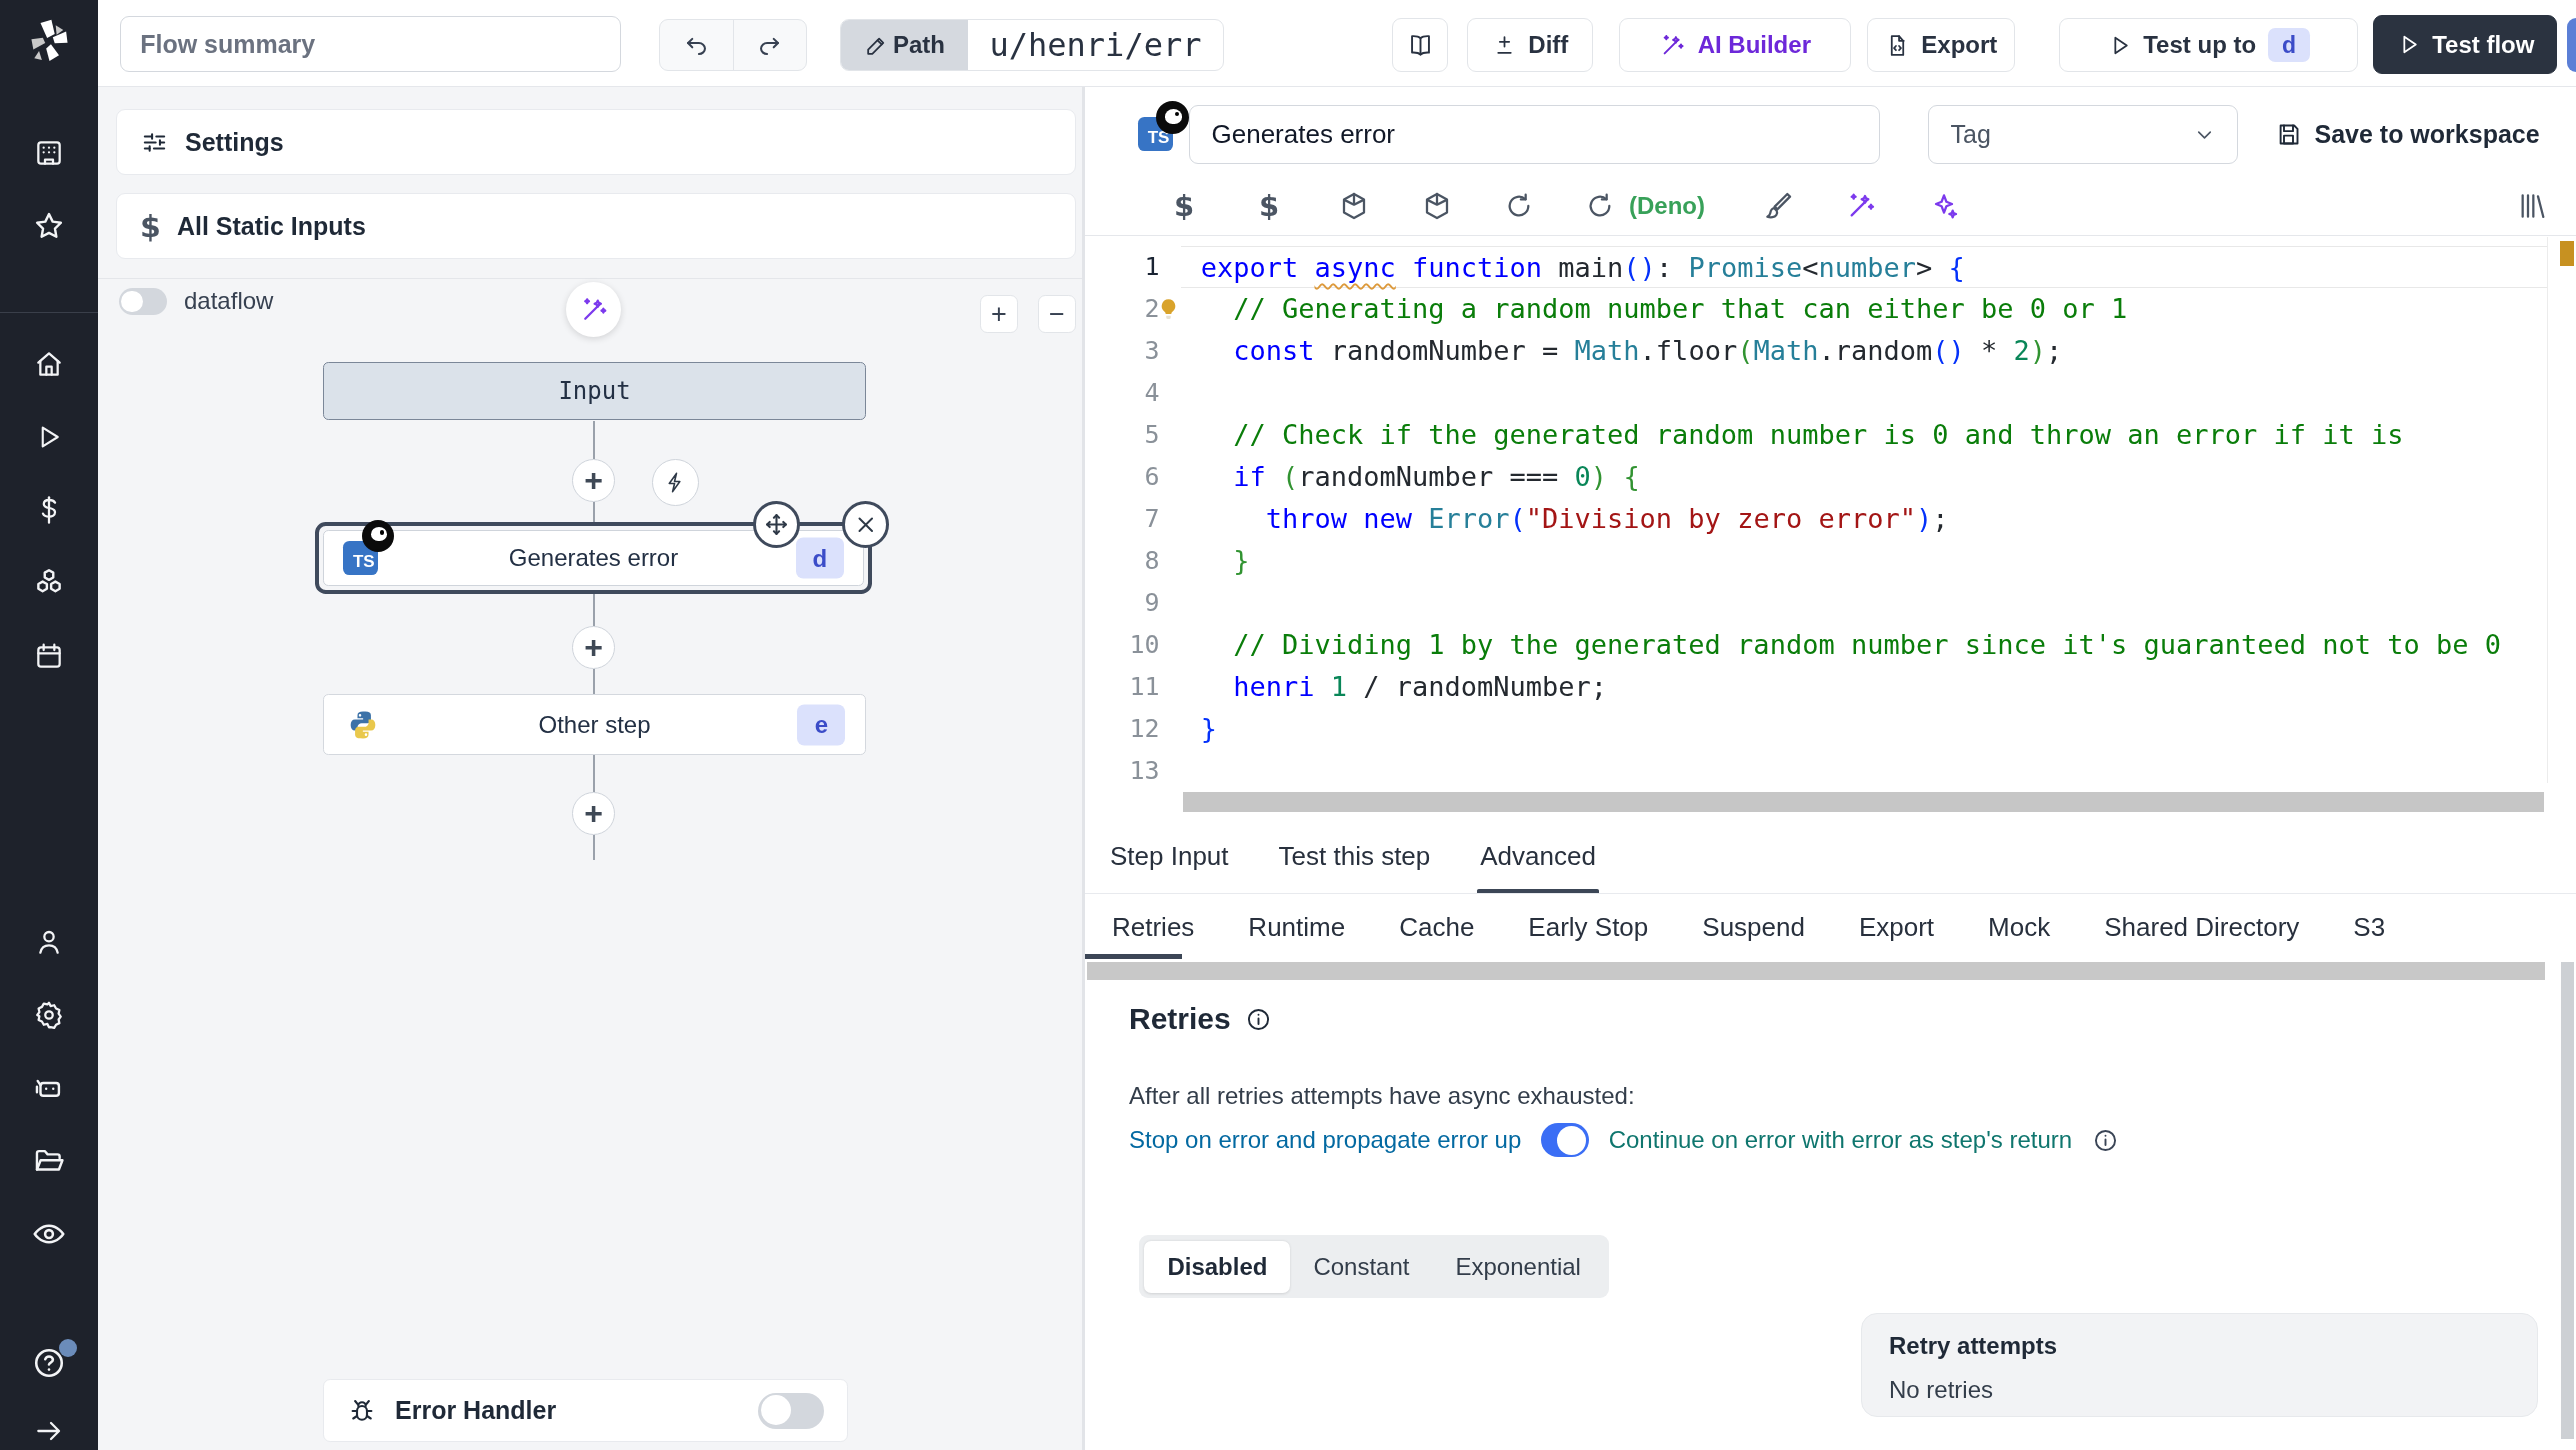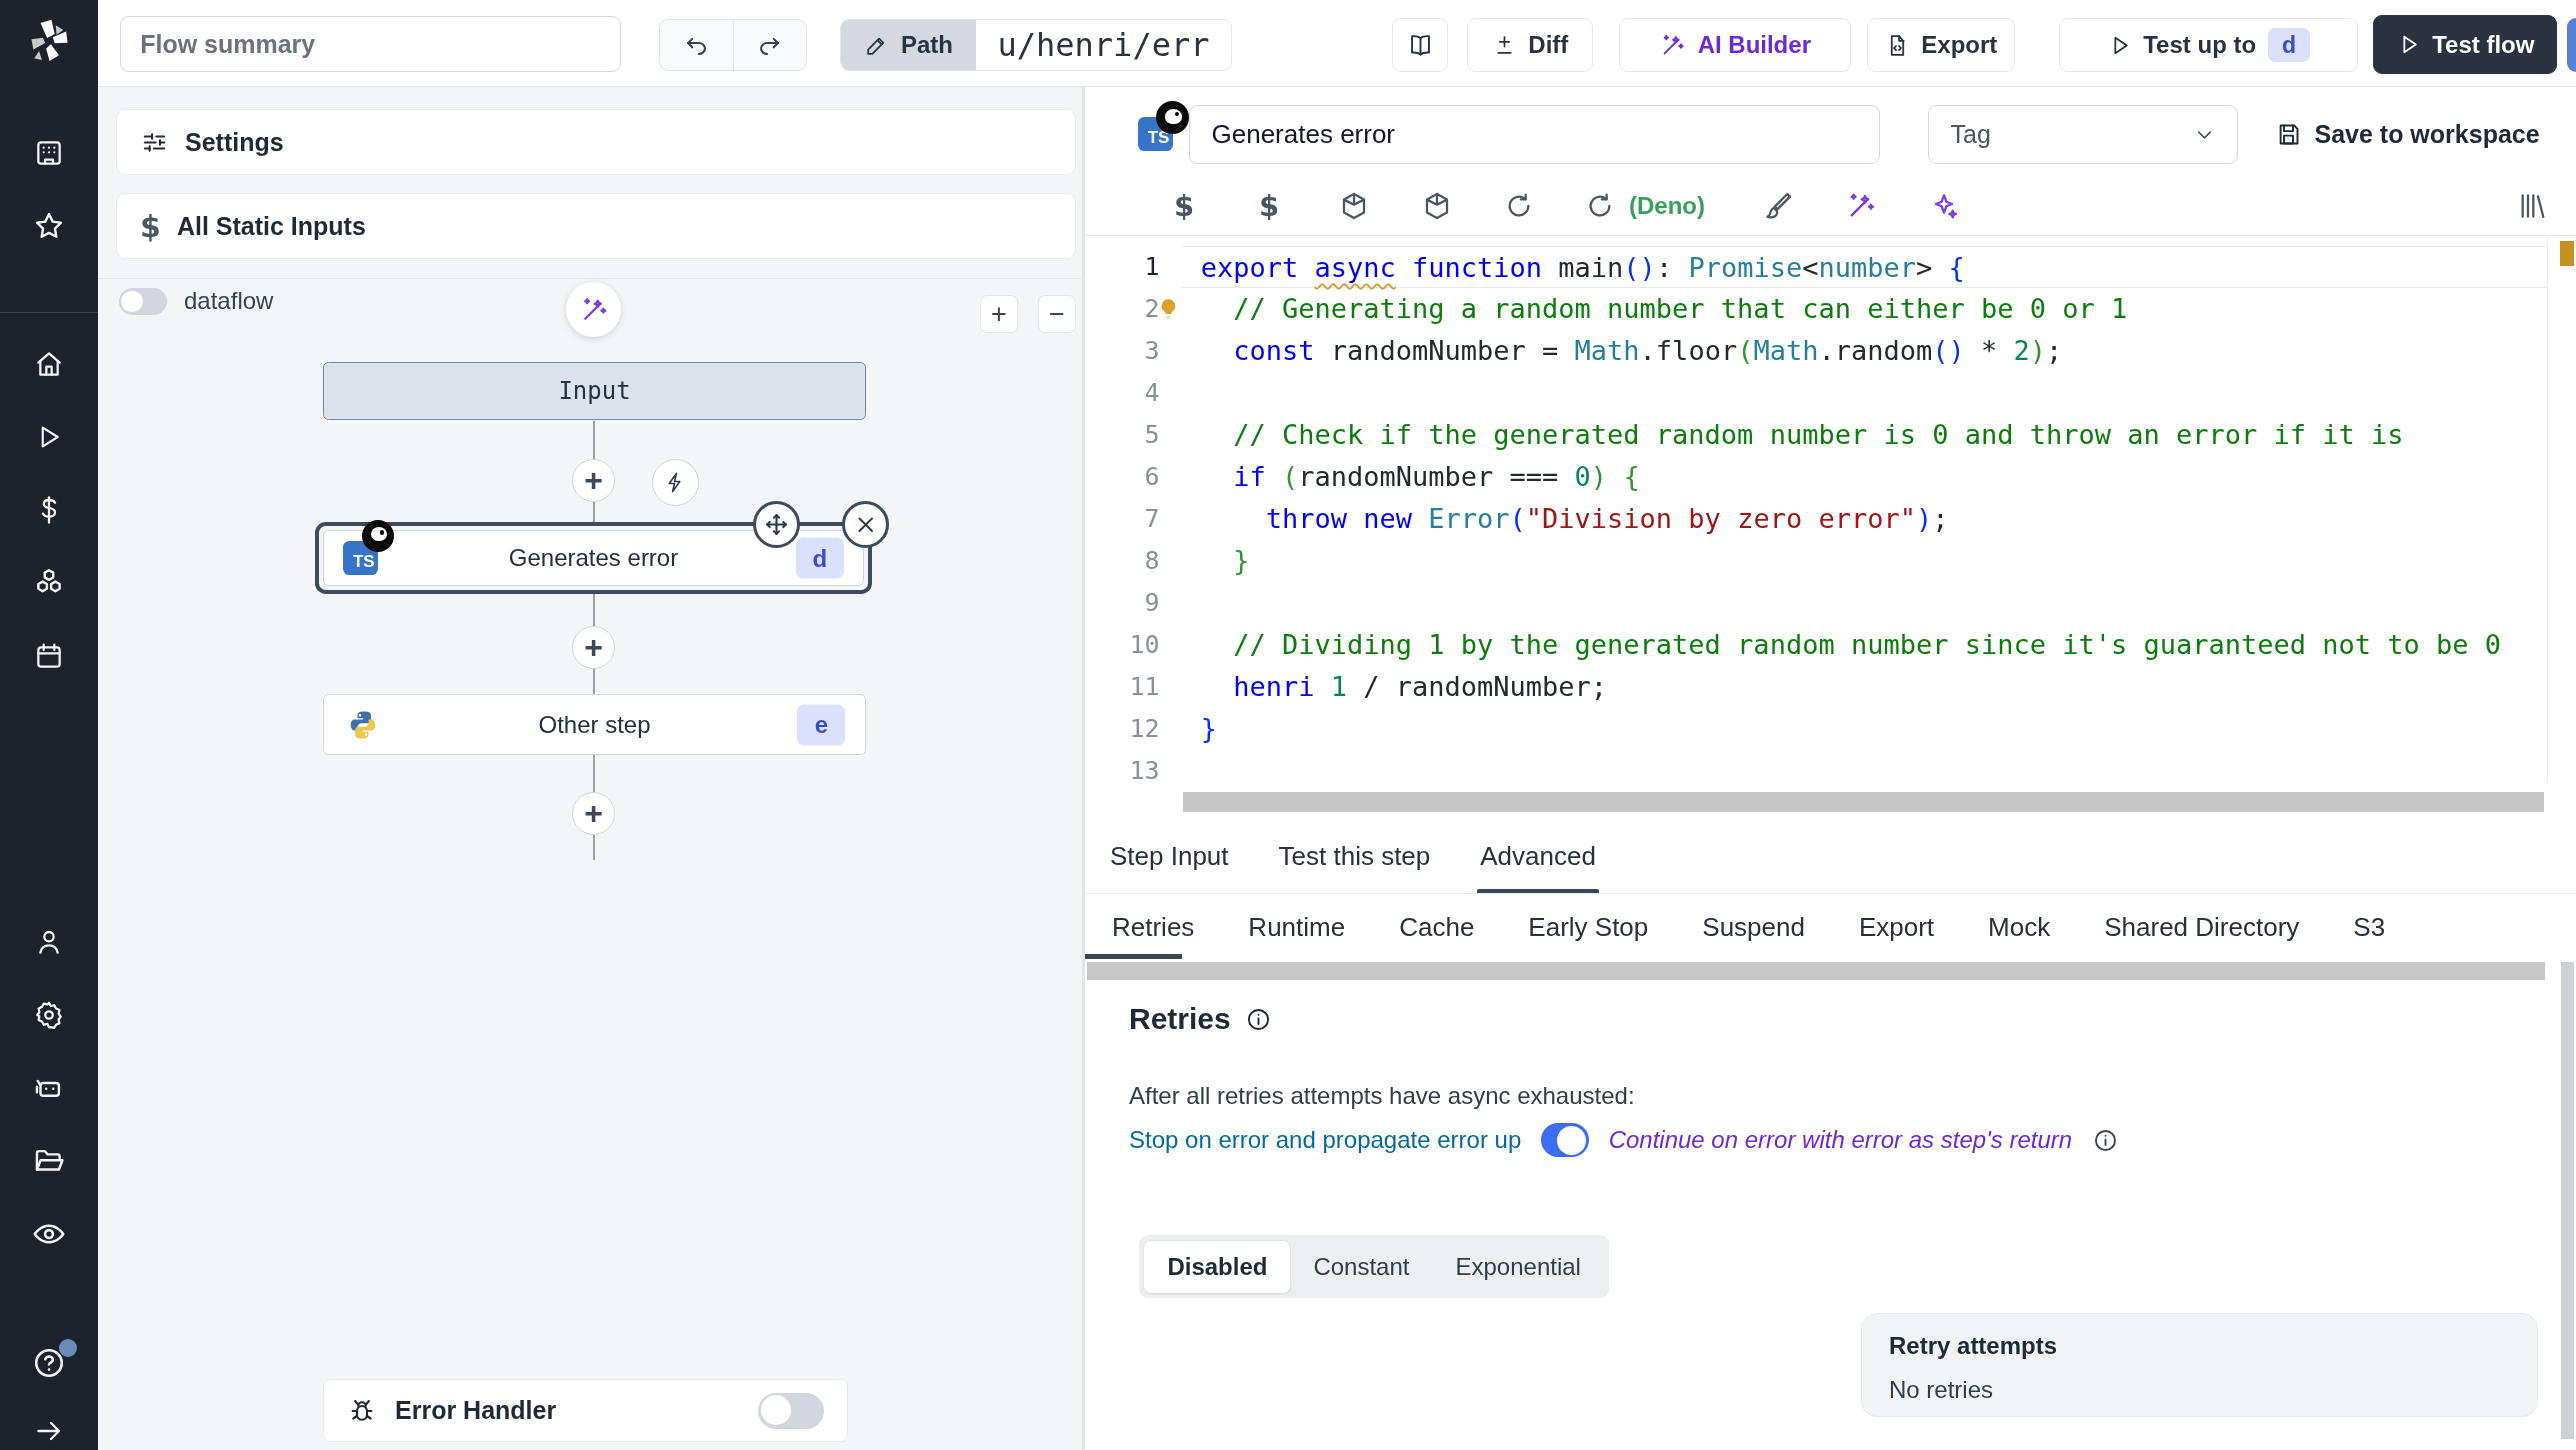--- a/index.html
+++ b/index.html
@@ -17,21 +17,21 @@
   .rail-dot { position:absolute; top:12.5px; right:21.5px; width:18px; height:18px; border-radius:50%; background:#6b8cba; }
 
   
   .topbar { position:absolute; left:98px; top:0; width:2478px; height:87px; background:#fff; border-bottom:0.9px solid #e5e7eb; z-index:4; }
   .tb-input { position:absolute; left:21.5px; top:16px; width:501px; height:56px; border:1.8px solid #d4d8de; border-radius:9px;
               display:flex; align-items:center; padding:0 19.7px; font-size:25px; font-weight:700; color:#6b7280; background:#fff; }
   .undo-group { position:absolute; left:561px; top:19px; width:148px; height:52px; border:1.8px solid #e2e5e9; background:#f8f9fa; border-radius:9px; display:flex; }
   .undo-half { flex:1; display:flex; align-items:center; justify-content:center; color:#374151; cursor:pointer; }
   .undo-half + .undo-half { border-left:1.8px solid #e2e5e9; }
   .path-group { position:absolute; left:742px; top:19px; height:52px; border:1.8px solid #e2e5e9; border-radius:9px; display:flex; overflow:hidden; background:#fff; }
-  .path-left { background:#d5d9df; display:flex; align-items:center; gap:12px; padding:0 23px; font-size:24px; font-weight:700; color:#293241; cursor:pointer; }
+  .path-left { background:#d5d9df; display:flex; align-items:center; gap:4px; padding:0 23px; font-size:24px; font-weight:700; color:#293241; cursor:pointer; }
   .path-right { display:flex; align-items:center; padding:0 21.5px; font-family:"DejaVu Sans Mono", monospace; font-size:32px; color:#293241; }
   .tb-btn { position:absolute; top:18px; height:54px; border:1.8px solid #e2e5e9; border-radius:9px; background:#fff; display:flex; align-items:center; justify-content:center;
             gap:11.6px; font-size:24px; font-weight:700; color:#293241; cursor:pointer; }
   .tb-btn.purple { color:#6d28d9; }
   .tb-btn.dark { background:#2b3340; border-color:#2b3340; color:#fff; }
   .badge-key { background:#dbe1fc; color:#3b4cc8; border-radius:7.2px; font-weight:700; padding:3.6px 14.3px; font-size:23px; }
   .edge-sliver { position:absolute; right:0; top:18px; width:9px; height:54px; background:#5b7fd6; border-radius:9px 0 0 9px; }
 
   
   .flow-panel { position:absolute; left:98px; top:87px; width:984px; height:1364px; background:#f4f5f7; }
@@ -117,21 +117,21 @@
   .subtab.active { font-weight:400; }
   .subtab.active .underline { position:absolute; left:0; right:39px; bottom:0; height:5.4px; background:#3c4656; }
   .sub-hscroll { position:absolute; left:1.8px; top:875px; width:1458px; height:18px; }
   .sub-hscroll .thumb { width:100%; height:100%; background:#c8c8c8; }
 
   
   .retries-title { position:absolute; left:44px; top:915px; display:flex; align-items:center; gap:14.3px; font-size:30px; font-weight:700; color:#1f2937; }
   .retries-desc { position:absolute; left:44px; top:995px; font-size:24px; color:#333d4a; }
   .toggle-row { position:absolute; left:44px; top:1036px; display:flex; align-items:center; gap:19.7px; font-size:24px; }
   .muted { color:#0369a1; }
-  .strong-label { color:#6d28d9;font-style:italic; }
+  .strong-label { color:#0f766e; }
   .seg-group { position:absolute; left:54px; top:1148px; height:63px; background:#eceef0; border-radius:9px; display:flex; align-items:center; padding:0 5.4px; }
   .seg { height:52px; display:flex; align-items:center; padding:0 23px; font-size:24px; color:#333d4a; border-radius:7.2px; cursor:pointer; }
   .seg.active { background:#fff; font-weight:700; color:#1f2937; box-shadow:0 0.9px 2.7px rgba(0,0,0,.12); }
   .retry-box { position:absolute; left:776px; top:1226px; width:677px; height:104px; background:#f2f3f5; border:0.9px solid #e7e9ec; border-radius:16px; padding:18px 27px; }
   .retry-box .rb-title { font-size:24px; font-weight:700; color:#1f2937; }
   .retry-box .rb-value { font-size:24px; color:#333d4a; margin-top:16px; }
   .vscroll { position:absolute; left:1476px; top:875px; width:13.4px; height:489px; }
   .vscroll .thumb { width:100%; height:477px; background:#cdd0d4; }
 
   .icon-stroke { stroke:currentColor; fill:none; stroke-width:1.7; stroke-linecap:round; stroke-linejoin:round; }

